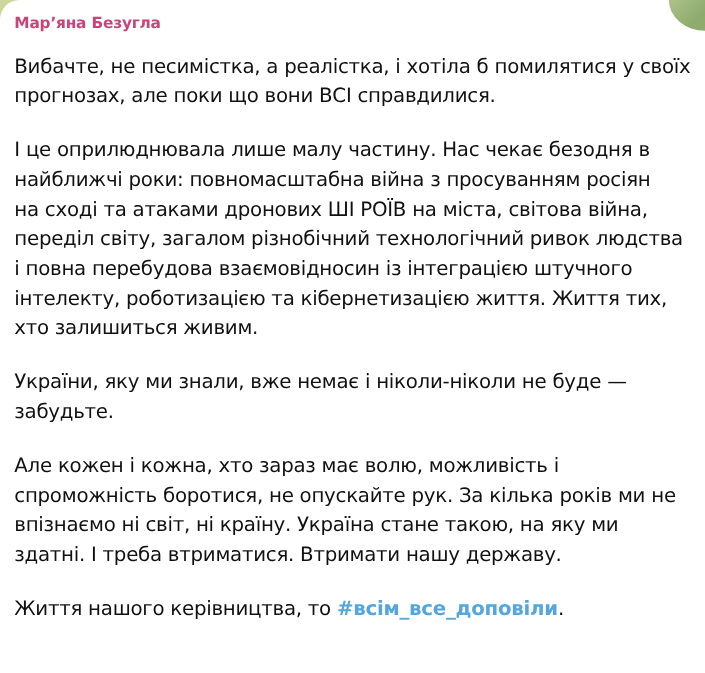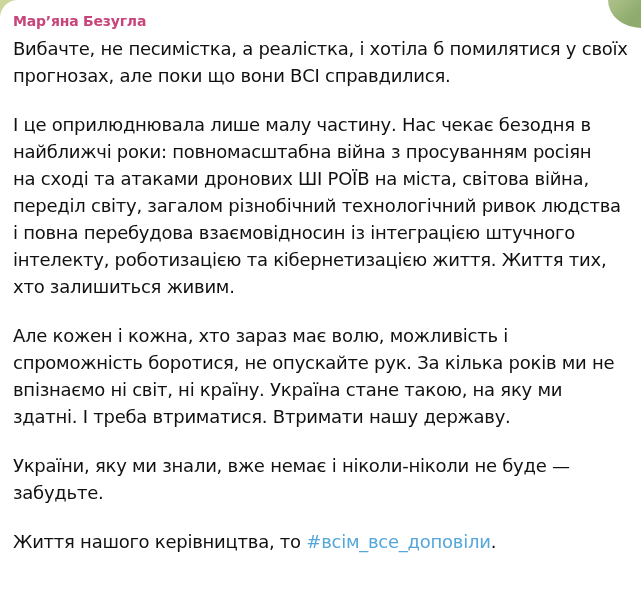--- a/index.html
+++ b/index.html
@@ -37,33 +37,34 @@
   }
   .author {
     color: var(--author-color, #c7457a);
     font-weight: bold;
     font-size: 14px;
     line-height: 28px;
     letter-spacing: -0.2px;
     display: inline-block;
     cursor: pointer;
   }
-  .paragraphs { margin-top: 0; }
+  .paragraphs { margin-top: 12px; }
   .para {
     font-size: 18px;
     line-height: 27px;
     letter-spacing: -0.25px;
     color: var(--text-color, #111111);
     white-space: pre-line;
   }
   .para + .para { margin-top: 22px; }
   .hashtag {
     color: var(--link-color, #55a6da);
     cursor: pointer;
     text-decoration: none;
+    font-weight: bold;
   }
 </style>
 </head>
 <body style="--author-color: #c7457a; --link-color: #55a6da; --text-color: #111111; --bubble-bg: #ffffff; --chat-bg: #ccd79d; --corner-green: #8fab6d; background: rgb(204, 215, 157);">
 
 <div class="bg-corner-left"></div>
 
 <div class="bubble">
   <div>
     <span class="author">Мар’яна Безугла</span>
@@ -71,23 +72,23 @@
   <div class="paragraphs" id="paragraphs">
       <div class="para">Вибачте, не песимістка, а реалістка, і хотіла б помилятися у своїх
 прогнозах, але поки що вони ВСІ справдилися.</div>
       <div class="para">І це оприлюднювала лише малу частину. Нас чекає безодня в
 найближчі роки: повномасштабна війна з просуванням росіян
 на сході та атаками дронових ШІ РОЇВ на міста, світова війна,
 переділ світу, загалом різнобічний технологічний ривок людства
 і повна перебудова взаємовідносин із інтеграцією штучного
 інтелекту, роботизацією та кібернетизацією життя. Життя тих,
 хто залишиться живим.</div>
+      <div class="para">України, яку ми знали, вже немає і ніколи-ніколи не буде —
+забудьте.</div>
       <div class="para">Але кожен і кожна, хто зараз має волю, можливість і
 спроможність боротися, не опускайте рук. За кілька років ми не
 впізнаємо ні світ, ні країну. Україна стане такою, на яку ми
 здатні. І треба втриматися. Втримати нашу державу.</div>
-      <div class="para">України, яку ми знали, вже немає і ніколи-ніколи не буде —
-забудьте.</div>
       <div class="para"><span>Життя нашого керівництва, то </span><span class="hashtag">#всім_все_доповіли</span><span>.</span></div>
     </div>
 </div>
 
 <div class="bg-corner-right"></div>
 
 </body></html>

